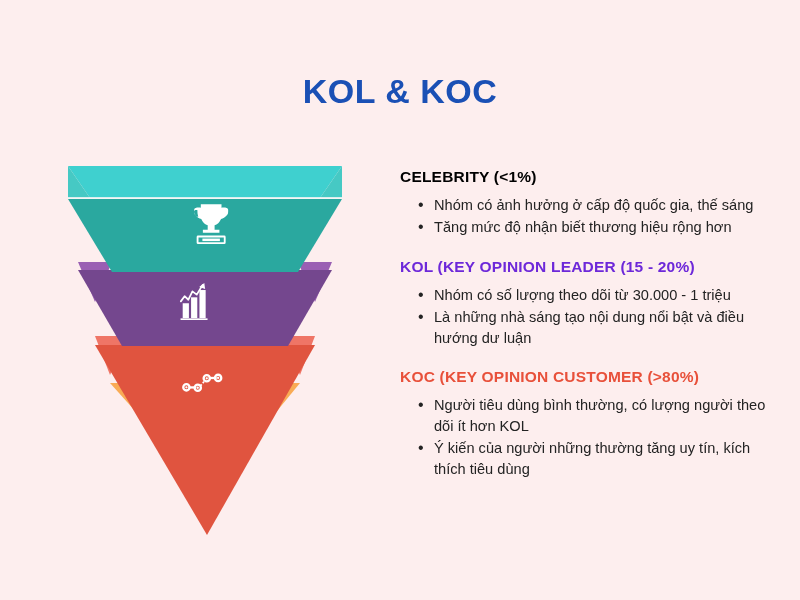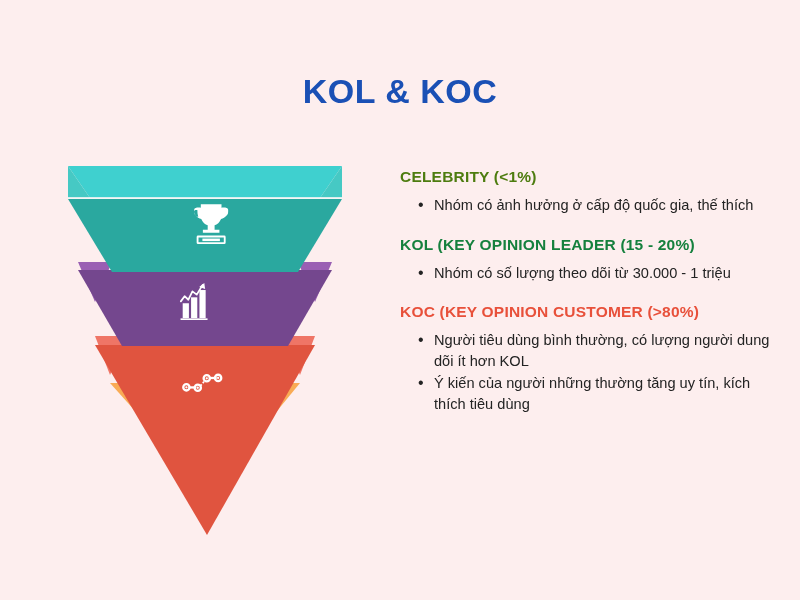--- a/index.html
+++ b/index.html
@@ -53,22 +53,22 @@
   }
   .block {
     margin-bottom: 16px;
   }
   .block-head {
     font-size: 15.5px;
     font-weight: bold;
     letter-spacing: 0.2px;
     margin: 0 0 9px 0;
   }
-  .head-celebrity { color: #4d7c0f; padding-left: 10px; }
-  .head-kol       { color: #15803d; padding-left: 10px; }
+  .head-celebrity { color: #000000; padding-left: 10px; }
+  .head-kol       { color: #6d28d9; padding-left: 10px; }
   .head-koc       { color: #e8503a; padding-left: 10px; }
 
   ul.bullets {
     margin: 0 0 0 0;
     padding-left: 44px;
     list-style: none;
   }
   ul.bullets li {
     position: relative;
     font-size: 14.6px;
@@ -151,33 +151,35 @@
       </g>
 
     </svg>
   </div>
 
   <div class="content">
 
     <div class="block block-celebrity">
       <div class="block-head head-celebrity">CELEBRITY (&lt;1%)</div>
       <ul class="bullets">
-        <li>Nhóm có ảnh hưởng ở cấp độ quốc gia, thế thích</li>
+        <li>Nhóm có ảnh hưởng ở cấp độ quốc gia, thế sáng</li>
+        <li>Tăng mức độ nhận biết thương hiệu rộng hơn</li>
       </ul>
     </div>
 
     <div class="block block-kol">
       <div class="block-head head-kol">KOL (KEY OPINION LEADER (15 - 20%)</div>
       <ul class="bullets">
         <li>Nhóm có số lượng theo dõi từ 30.000 - 1 triệu</li>
+        <li>Là những nhà sáng tạo nội dung nổi bật và điều hướng dư luận</li>
       </ul>
     </div>
 
     <div class="block block-koc">
       <div class="block-head head-koc">KOC (KEY OPINION CUSTOMER (&gt;80%)</div>
       <ul class="bullets">
-        <li>Người tiêu dùng bình thường, có lượng người dung dõi ít hơn KOL</li>
+        <li>Người tiêu dùng bình thường, có lượng người theo dõi ít hơn KOL</li>
         <li>Ý kiến của người những thường tăng uy tín, kích thích tiêu dùng</li>
       </ul>
     </div>
 
   </div>
 </div>
 
 </body></html>

